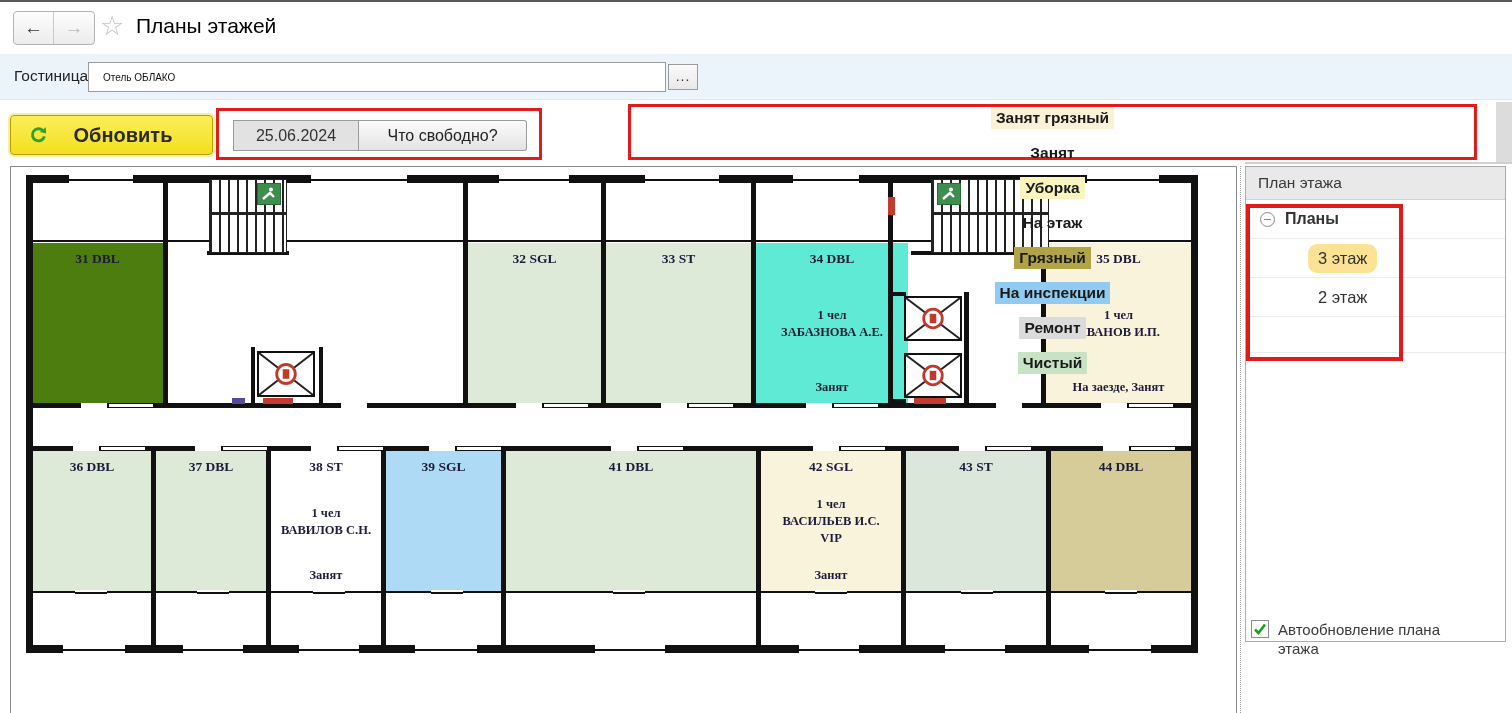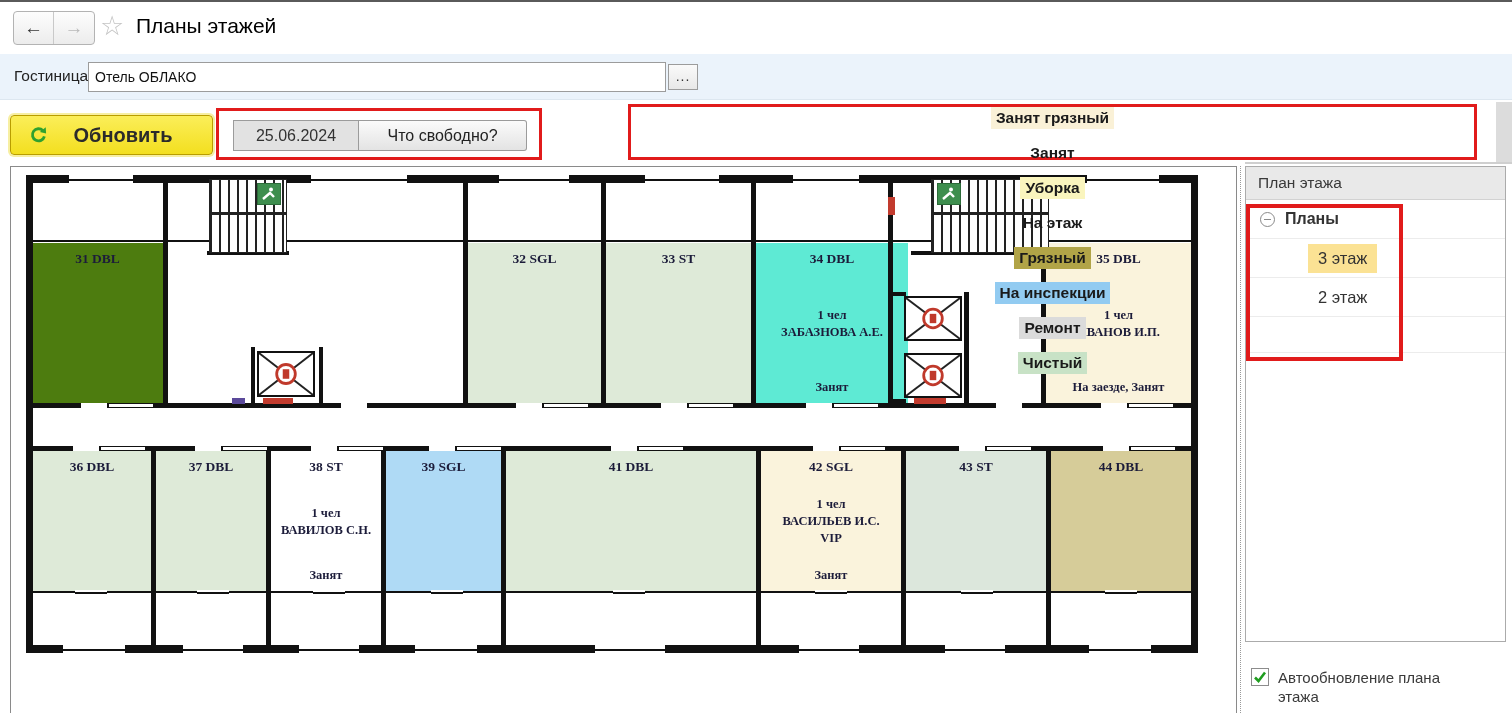--- a/index.html
+++ b/index.html
@@ -16,21 +16,21 @@
   .navbtn.back { color:#333; border-right:1px solid #c9c9c9; font-weight:bold; }
   .navbtn.fwd { color:#b9b9b9; font-weight:bold; }
   .star { position:absolute; left:100px; top:6px; font-size:27px; color:#c4c4c4; }
   .title { position:absolute; left:136px; top:10px; font-size:21px; color:#000; }
 
   
   .hotelbar { position:absolute; left:0; top:52px; width:1512px; height:46px;
     background:#ebf3fb; border-bottom:1px solid #dde7f0; }
   .hotelbar .lbl { position:absolute; left:14px; top:13px; font-size:15.5px; color:#222; }
   .hotelbar input { position:absolute; left:88px; top:8px; width:578px; height:30px;
-    border:1px solid #9c9c9c; font-size:14px; padding:0 6px;
+    border:1px solid #9c9c9c; font-size:10px; padding:0 14px;
     font-family:"Liberation Sans", sans-serif; color:#111; background:#fff; }
   .dots { position:absolute; left:668px; top:10px; width:30px; height:26px;
     border:1px solid #9c9c9c; background:linear-gradient(#fafafa,#e8e8e8);
     font-size:14px; letter-spacing:1px; text-align:center; line-height:22px; color:#333; cursor:pointer; }
 
   
   .refresh { position:absolute; left:10px; top:113px; width:203px; height:40px;
     background:linear-gradient(#fbee59,#f3df1f); border:1px solid #b99d00;
     box-shadow:0 0 0 2px #f7efa2; border-radius:4px; display:flex; align-items:center;
     cursor:pointer; }
@@ -79,22 +79,22 @@
   .side { position:absolute; left:1245px; top:164px; width:261px; height:476px;
     background:#fff; border:1px solid #ababab; }
   .side .shead { height:33px; background:#e9e9e9; border-bottom:1px solid #d2d2d2;
     font-size:15.5px; color:#3a3a3a; line-height:32px; padding-left:12px; }
   .trow { height:39px; border-bottom:1px solid #ececec; display:flex; align-items:center; cursor:pointer; }
   .trow.root { font-weight:bold; color:#333; font-size:16px; }
   .minus { width:15px; height:15px; border:1px solid #8a8a8a; border-radius:50%;
     margin:0 10px 0 14px; position:relative; flex:0 0 auto; }
   .minus i { position:absolute; left:3px; right:3px; top:6px; height:1.5px; background:#8a8a8a; display:block; }
   .flabel { margin-left:62px; font-size:16.5px; color:#333; padding:5px 10px; }
-  .flabel.sel { background:#fbe294; }
-  .autorow { position:absolute; left:1251px; top:666px; width:250px; display:flex; gap:9px; }
+  .flabel.sel { background:#fbe294;border-radius:9px; }
+  .autorow { position:absolute; left:1251px; top:618px; width:250px; display:flex; gap:9px; }
   .cbox { width:18px; height:18px; border:1px solid #8c8c8c; background:#fff; flex:0 0 auto;
     display:flex; align-items:center; justify-content:center; cursor:pointer; }
   .autolbl { font-size:15px; color:#3a3a3a; line-height:19px; max-width:200px; }
 </style>
 </head>
 <body>
 
 <div class="hdr">
   <div class="navgrp">
     <div class="navbtn back">←</div>

